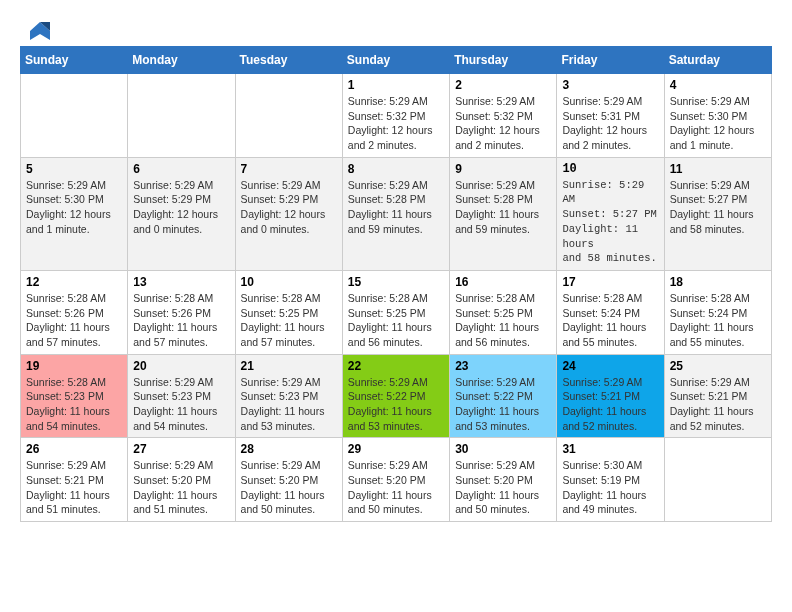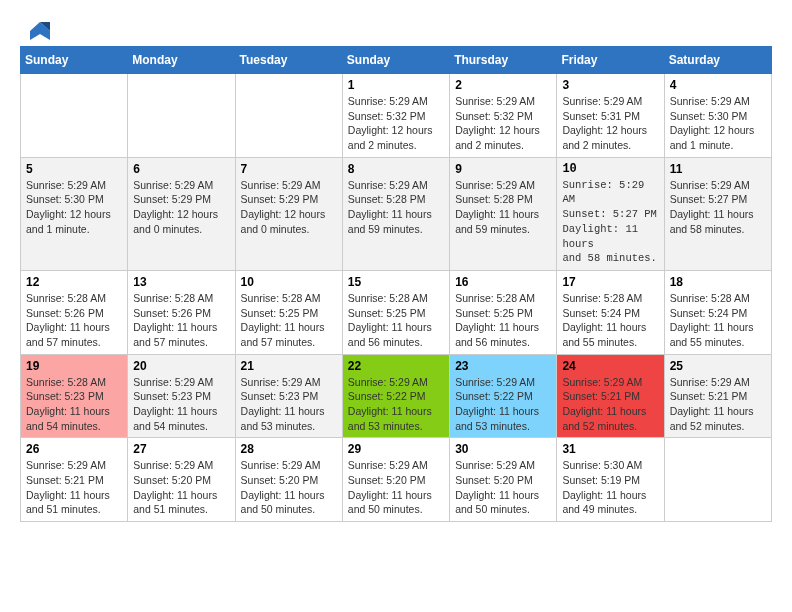--- a/index.html
+++ b/index.html
@@ -274,21 +274,21 @@
 Daylight: 11 hours
 and 53 minutes.</div>
         </td>
         <td style="background: #7dd3fc;">
           <div class="day-number">23</div>
           <div class="day-info" style="white-space: pre-line;">Sunrise: 5:29 AM
 Sunset: 5:22 PM
 Daylight: 11 hours
 and 53 minutes.</div>
         </td>
-        <td style="background: #ef4444;">
+        <td style="background: #0ea5e9;">
           <div class="day-number">24</div>
           <div class="day-info" style="white-space: pre-line;">Sunrise: 5:29 AM
 Sunset: 5:21 PM
 Daylight: 11 hours
 and 52 minutes.</div>
         </td>
         <td style="background: rgb(242, 242, 242);">
           <div class="day-number">25</div>
           <div class="day-info" style="white-space: pre-line;">Sunrise: 5:29 AM
 Sunset: 5:21 PM

